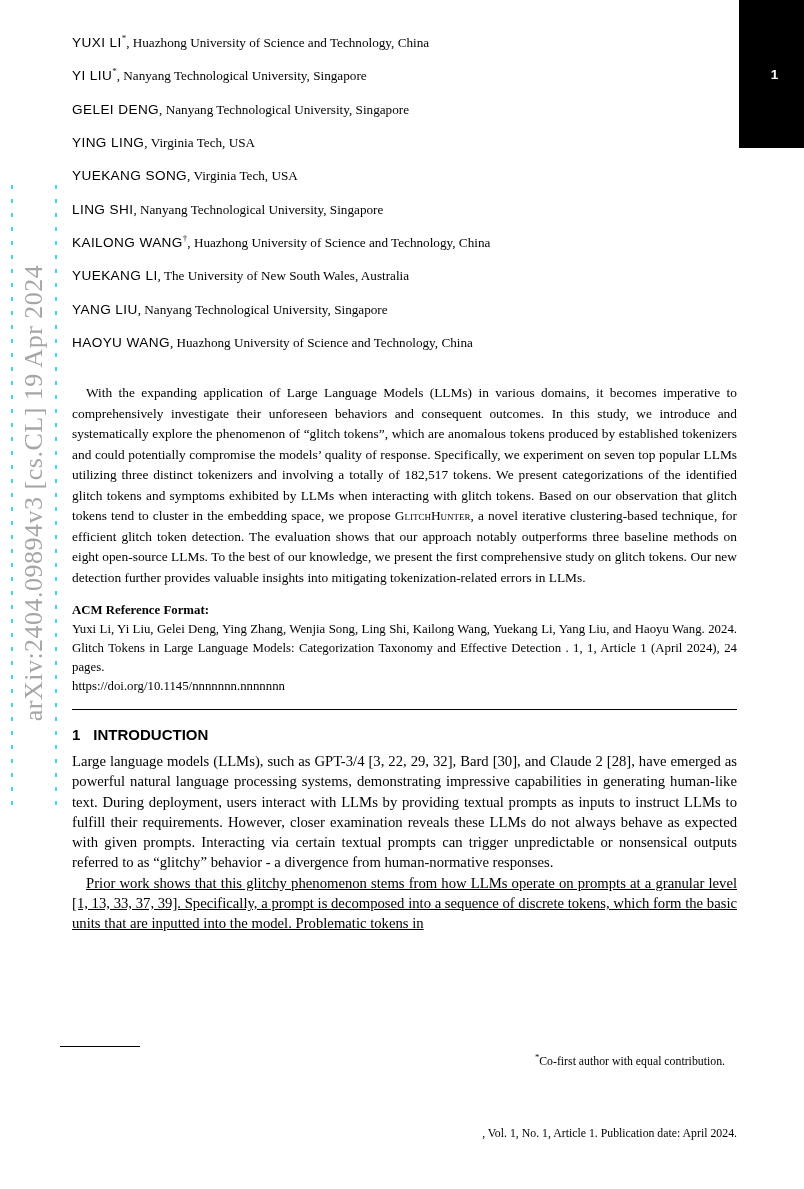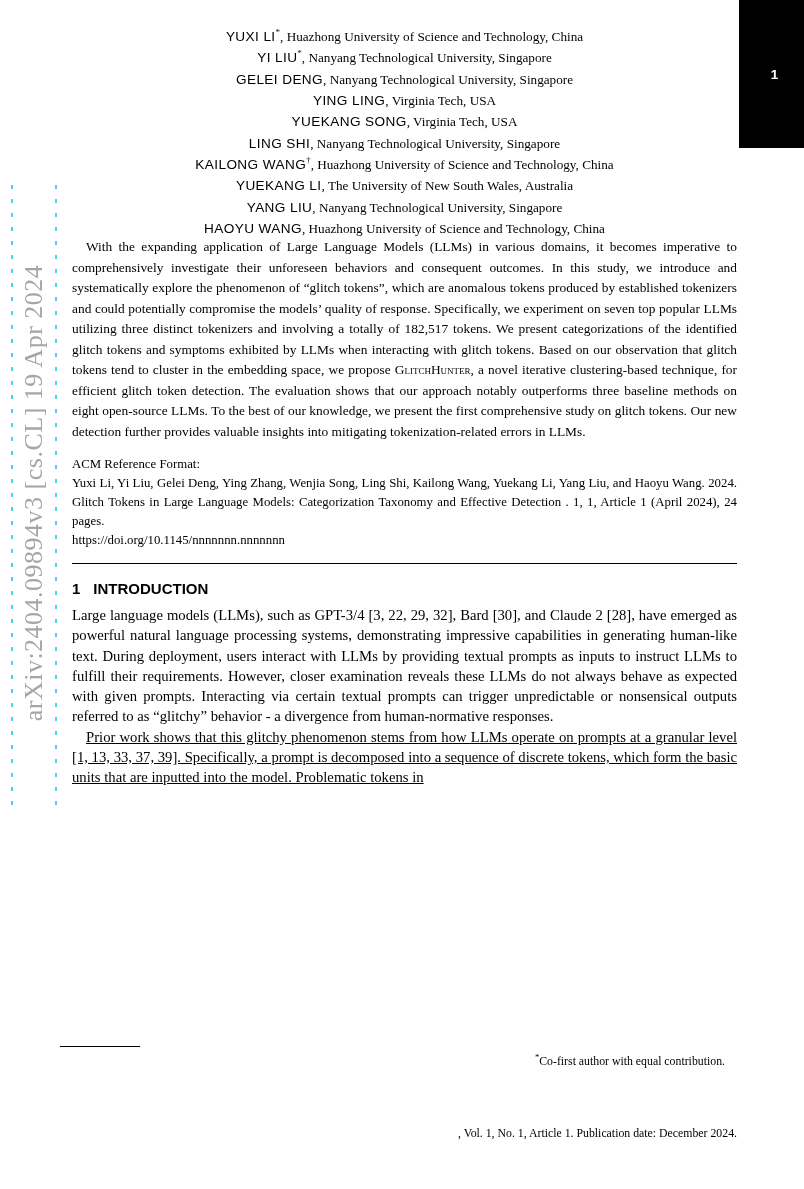--- a/index.html
+++ b/index.html
@@ -31,34 +31,34 @@
     font-family:"Liberation Serif", serif; font-size:26px; letter-spacing:0.5px;
   }
   
   .content { position:absolute; left:72px; top:0; width:665px; }
   .title {
     margin-top:122px; max-width:648px;
     font-family:"Liberation Sans", sans-serif; font-weight:bold;
     font-size:21.5px; line-height:1.33; letter-spacing:0.2px; color:#000;
   }
   .authors { margin-top:24px; }
-  .author-row { line-height:17px; white-space:nowrap;text-align:center; }
+  .author-row { line-height:29px; white-space:nowrap; }
   .author-name {
     font-family:"Liberation Sans", sans-serif; font-size:13.6px;
     letter-spacing:0.4px; color:#000;
   }
   .author-marker { font-size:9px; vertical-align:super; font-family:"Liberation Serif", serif; }
   .author-sep, .author-affil { font-size:13.2px; color:#000; }
   .abstract {
-    font-size:13.4px; line-height:1.53;
+    margin-top:26px; font-size:13.4px; line-height:1.53;
     text-align:justify; text-indent:14px; color:#000;
   }
   .smallcaps { font-variant:small-caps; }
   .acm-ref { margin-top:13px; font-size:12.8px; line-height:1.48; color:#000; }
-  .acm-ref .heading { font-weight:normal; }
+  .acm-ref .heading { font-weight:bold; }
   .acm-ref .citation { text-align:justify; }
   .acm-ref .doi { color:#000; text-decoration:none; display:inline-block; }
   .toprule { margin-top:13px; border:0; border-top:1.4px solid #000; width:665px; }
   .section-heading {
     margin-top:16px; font-family:"Liberation Sans", sans-serif;
     font-weight:bold; font-size:15px; color:#000; display:flex; gap:13px;
   }
   .body-par {
     margin:8px 0 0 0; font-size:14.7px; line-height:20.3px;
     text-align:justify; color:#000;
@@ -141,15 +141,15 @@
     <p class="body-par">Large language models (LLMs), such as GPT-3/4 [3, 22, 29, 32], Bard [30], and Claude 2 [28], have emerged as powerful natural language processing systems, demonstrating impressive capabilities in generating human-like text. During deployment, users interact with LLMs by providing textual prompts as inputs to instruct LLMs to fulfill their requirements. However, closer examination reveals these LLMs do not always behave as expected with given prompts. Interacting via certain textual prompts can trigger unpredictable or nonsensical outputs referred to as “glitchy” behavior - a divergence from human-normative responses.</p>
     <p class="body-par indent">Prior work shows that this glitchy phenomenon stems from how LLMs operate on prompts at a granular level [1, 13, 33, 37, 39]. Specifically, a prompt is decomposed into a sequence of discrete tokens, which form the basic units that are inputted into the model. Problematic tokens in</p>
 
   </div>
 
   <div class="footnotes">
     <hr class="footnote-rule">
     <div><span class="fn-marker">*</span><span>Co-first author with equal contribution.</span></div>
   </div>
 
-  <div class="footer">, Vol. 1, No. 1, Article 1. Publication date: December 2024.</div>
+  <div class="footer">, Vol. 1, No. 1, Article 1. Publication date: April 2024.</div>
 
 </div>
 
 </body></html>

